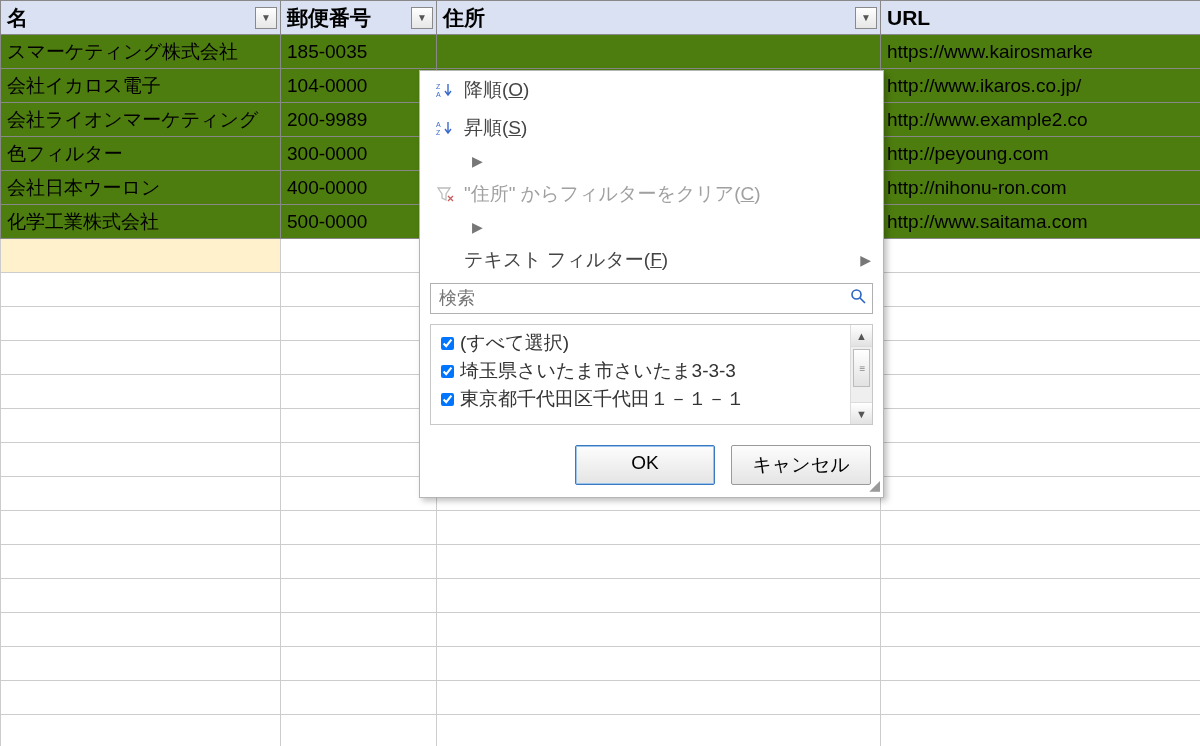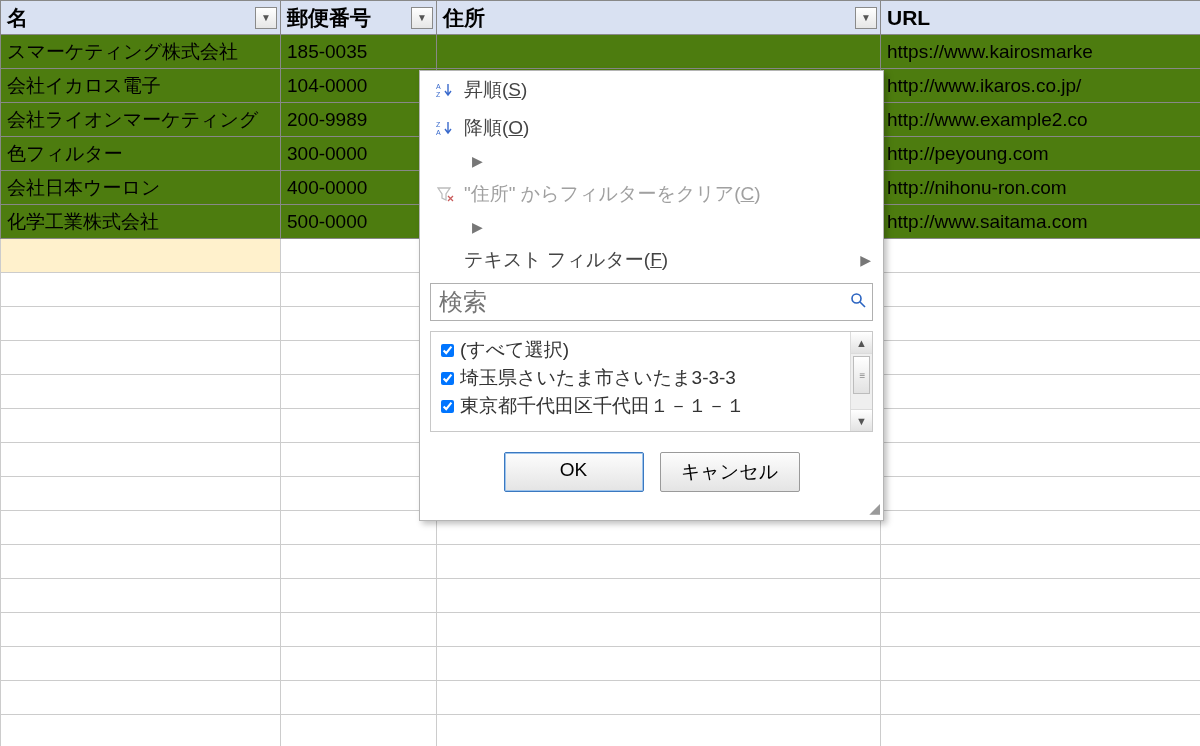--- a/index.html
+++ b/index.html
@@ -92,21 +92,21 @@
   .search-wrap { padding: 4px 10px; }
   .search-box {
     display: flex;
     align-items: center;
     border: 1px solid #b0b0b0;
     padding: 3px 6px;
     background: #fff;
   }
   .search-box input {
     border: none; outline: none;
-    font-size: 24px;
+    font-size: 18px;
     flex: 1;
     color: #a16207;
   }
   .search-box .mag { color: #2a63c1; font-size: 18px; }
   .check-panel {
     margin: 6px 10px 10px 10px;
     border: 1px solid #c8c8c8;
     display: flex;
     height: 101px;
   }
@@ -143,22 +143,22 @@
     margin: 2px;
     flex: 0 0 38px;
     background: linear-gradient(#fff,#e2e2e2);
     border: 1px solid #bcbcbc;
     display:flex;align-items:center;justify-content:center;
   }
   .vscroll .thumb .grip { font-size:10px; color:#888; letter-spacing:-2px;}
   .vscroll .track { flex:1; }
   .btn-row {
     display: flex;
-    justify-content: center;
-    padding: 10px 12px 28px 12px;
+    justify-content: flex-end;
+    padding: 10px 12px 12px 12px;
     gap: 16px;
   }
   .btn {
     min-width: 140px;
     padding: 6px 0;
     text-align: center;
     border: 1px solid #9a9a9a;
     background: linear-gradient(#fdfdfd,#e4e4e4);
     font-size: 19px;
     cursor: pointer;
@@ -336,37 +336,37 @@
         <td></td>
       </tr>
   </tbody>
 </table>
 
 <div class="dropdown">
 
   <div class="menu-item">
     <span class="menu-icon">
       <svg width="18" height="16" viewBox="0 0 18 16">
+          <text x="0" y="7" font-size="7" fill="#3a6acc">Z</text>
+          <text x="0" y="15" font-size="7" fill="#3a6acc">A</text>
+          <path d="M12 2 V12 M9 9 L12 13 L15 9" stroke="#3a6acc" stroke-width="1.4" fill="none"></path>
+        </svg>
+    </span>
+    <span class="menu-label"><span>降順(</span><u class="hot">O</u><span>)</span></span>
+  </div>
+
+  <div class="menu-item">
+    <span class="menu-icon">
+      <svg width="18" height="16" viewBox="0 0 18 16">
           <text x="0" y="7" font-size="7" fill="#3a6acc">A</text>
           <text x="0" y="15" font-size="7" fill="#3a6acc">Z</text>
           <path d="M12 2 V12 M9 9 L12 13 L15 9" stroke="#3a6acc" stroke-width="1.4" fill="none"></path>
         </svg>
     </span>
     <span class="menu-label"><span>昇順(</span><u class="hot">S</u><span>)</span></span>
-  </div>
-
-  <div class="menu-item">
-    <span class="menu-icon">
-      <svg width="18" height="16" viewBox="0 0 18 16">
-          <text x="0" y="7" font-size="7" fill="#3a6acc">Z</text>
-          <text x="0" y="15" font-size="7" fill="#3a6acc">A</text>
-          <path d="M12 2 V12 M9 9 L12 13 L15 9" stroke="#3a6acc" stroke-width="1.4" fill="none"></path>
-        </svg>
-    </span>
-    <span class="menu-label"><span>降順(</span><u class="hot">O</u><span>)</span></span>
   </div>
 
   <div class="menu-item">
     <span class="menu-icon"></span>
     <span class="submenu-arrow">▶</span>
   </div>
 
   <div class="menu-item disabled">
     <span class="menu-icon" style="color:#bcbcbc;">
       <svg width="18" height="16" viewBox="0 0 18 16">

